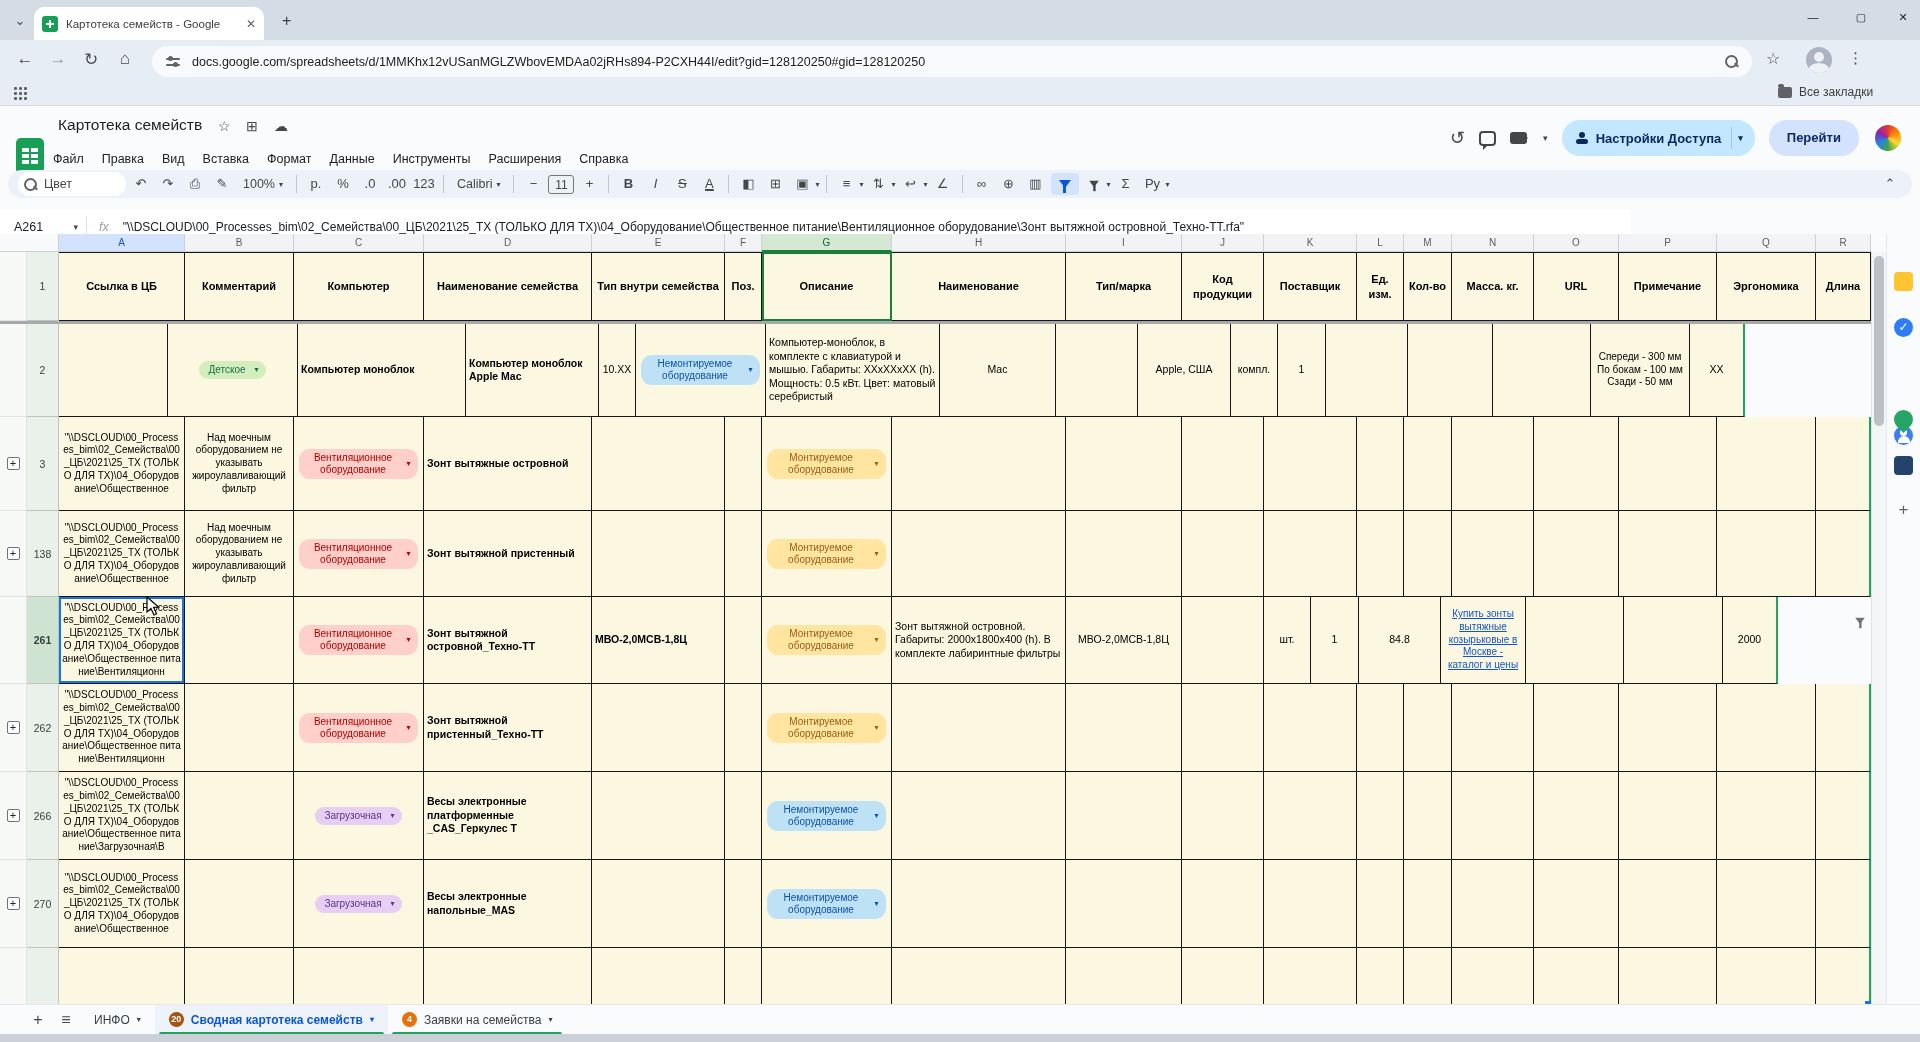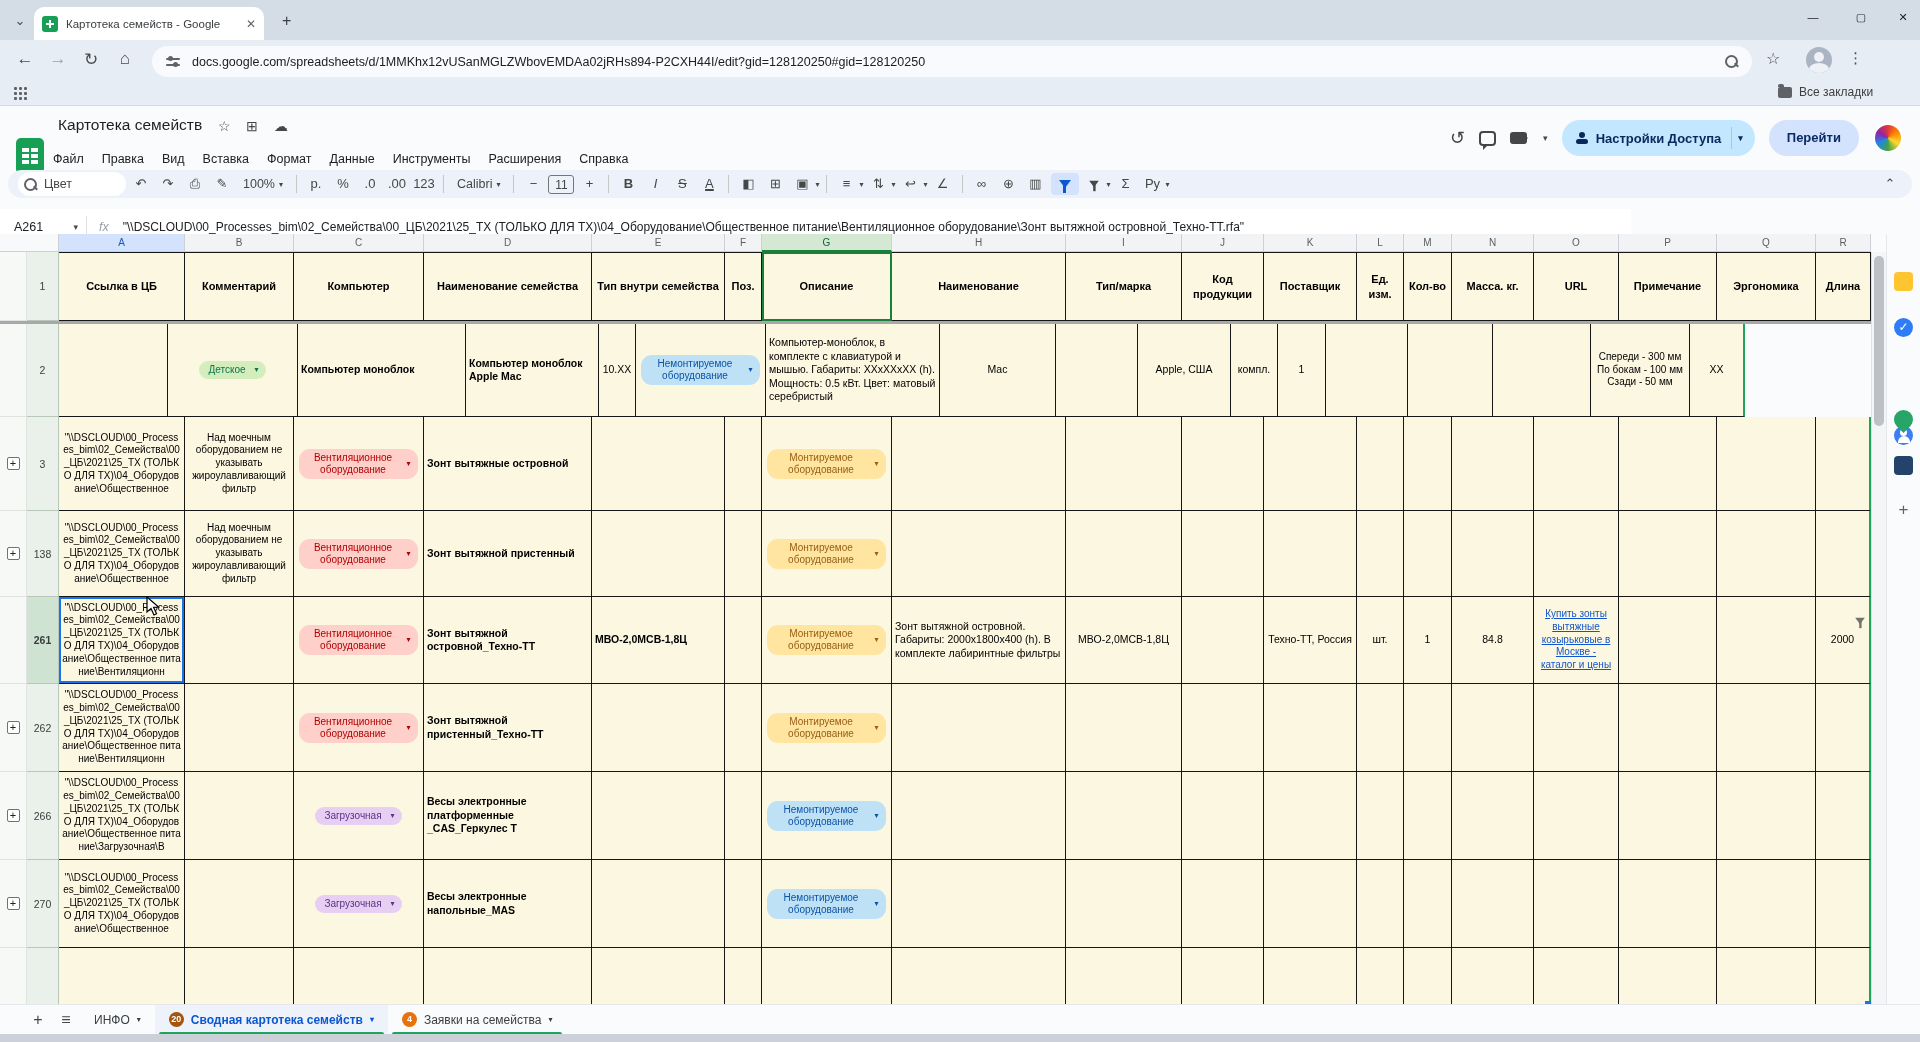--- a/index.html
+++ b/index.html
@@ -426,21 +426,20 @@
       </div>
       <div class="cell al bld" style="width: 168px;">Зонт вытяжной островной_Техно-ТТ</div>
       <div class="cell al bld" style="width: 133px;">МВО-2,0МСВ-1,8Ц</div>
       <div class="cell " style="width: 37px;"></div>
       <div class="cell " style="width: 130px;">
         <span class="chip" style="background: rgb(255, 229, 160); color: rgb(151, 95, 22);">Монтируемое оборудование<i>▾</i></span>
       </div>
       <div class="cell al" style="width: 174px;">Зонт вытяжной островной. Габариты: 2000х1800х400 (h). В комплекте лабиринтные фильтры</div>
       <div class="cell " style="width: 116px;">МВО-2,0МСВ-1,8Ц</div>
       <div class="cell " style="width: 82px;"></div>
-      <div class="cell " style="width: 93px;">Техно-ТТ, Россия</div>
       <div class="cell " style="width: 47px;">шт.</div>
       <div class="cell " style="width: 48px;">1</div>
       <div class="cell " style="width: 82px;">84.8</div>
       <div class="cell " style="width: 85px;">
         <span class="linktxt">Купить зонты вытяжные козырьковые в Москве - каталог и цены</span>
       </div>
       <div class="cell " style="width: 98px;"></div>
       <div class="cell fz10 pre" style="width: 99px;"></div>
       <div class="cell " style="width: 55px; border-right: 2px solid rgb(30, 165, 91);">2000</div>
     </div>

